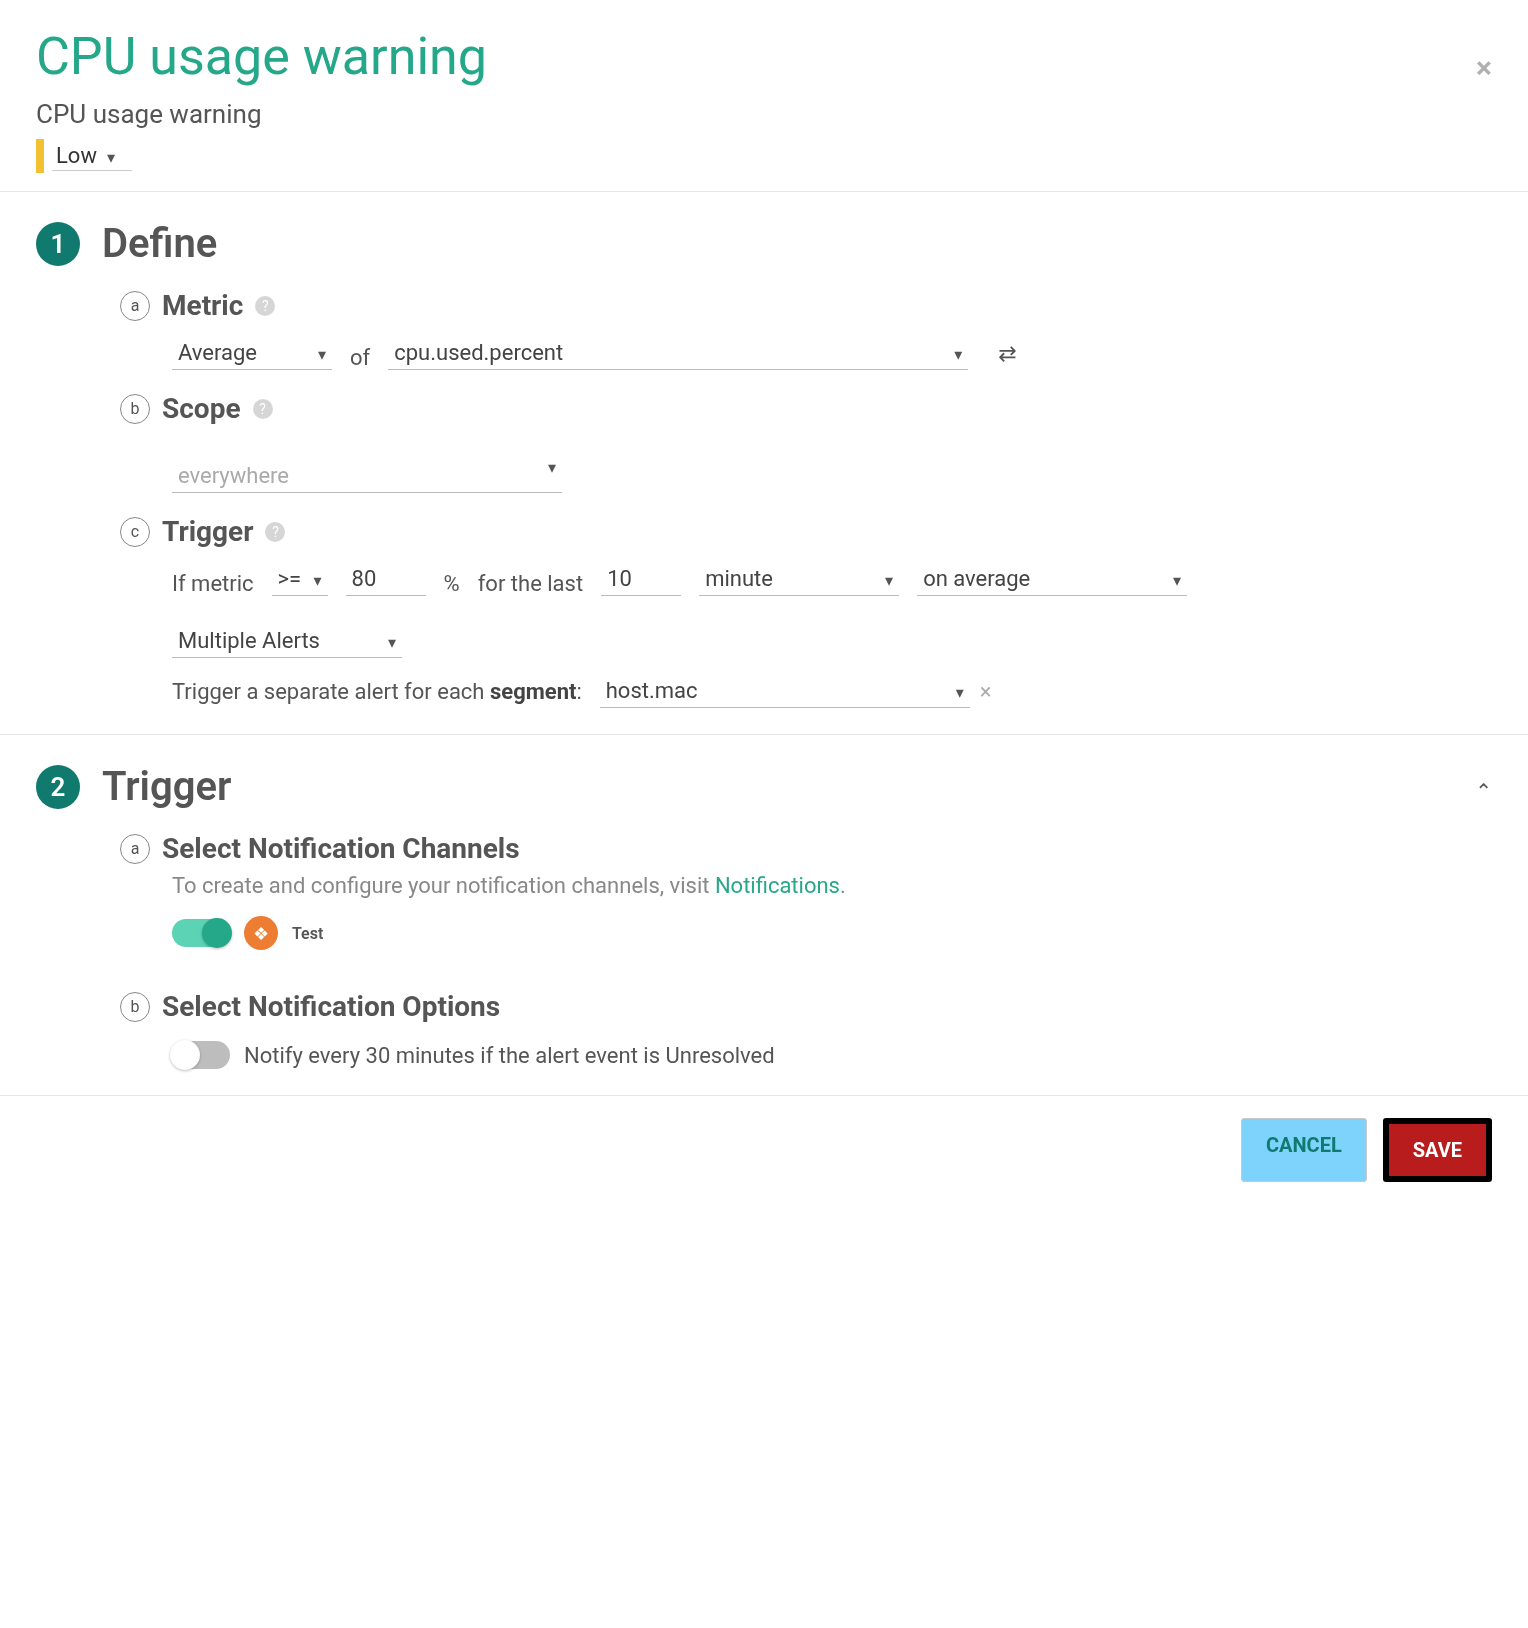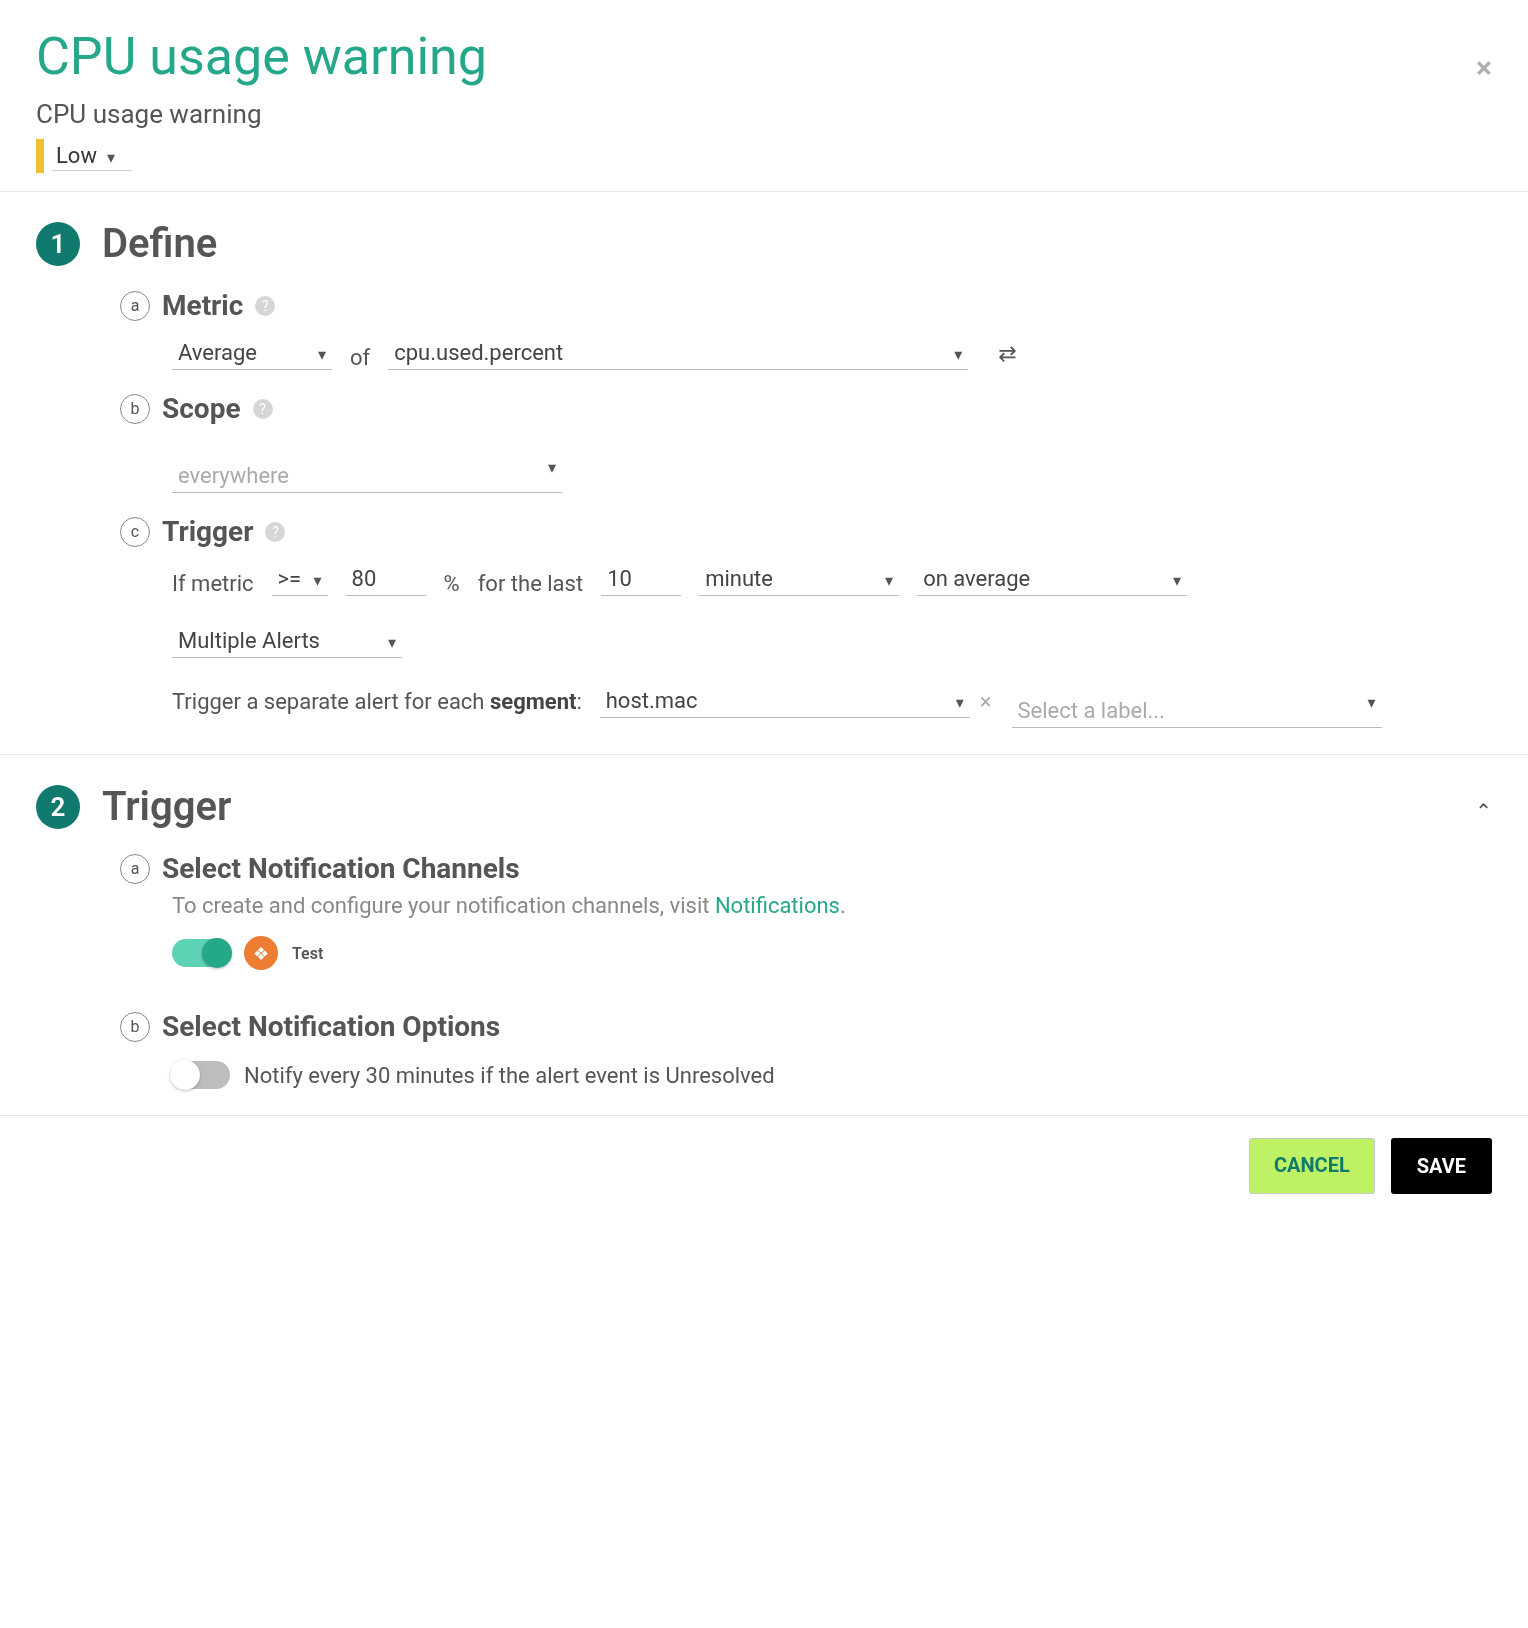--- a/index.html
+++ b/index.html
@@ -120,22 +120,22 @@
 .test-label { font-size: 16px; font-weight: 600; color: #555; }
 .opt-text { font-size: 22px; color: #555; }
 .footer {
   border-top: 1px solid #e5e5e5;
   padding: 22px 36px 50px;
   display: flex; justify-content: flex-end; gap: 16px;
 }
 .btn {
   padding: 14px 24px; font-size: 20px; font-weight: 700; border-radius: 3px; cursor: pointer;
 }
-.btn-cancel { background: #bef264; border: 1px solid #c8c8c8; color: #107a6e; }
-.btn-save { background: #000000; border: 2px solid #000000; color: #fff; }
+.btn-cancel { background: #7dd3fc; border: 1px solid #c8c8c8; color: #107a6e; }
+.btn-save { background: #b91c1c; border: 6px solid #000000; color: #fff; }
 .seg-label strong { font-weight: 700; color:#444; }
 </style>
 </head>
 <body>
 
 <div class="modal">
 
   <div class="header">
     <div class="close-x">×</div>
     <div class="title">CPU usage warning</div>
@@ -233,24 +233,20 @@
           <span>Trigger a separate alert for each </span><strong>segment</strong><span>:</span>
         </span>
         <div style="display:flex; flex-direction:row; gap:20px;">
           <div style="display:flex; align-items:center;">
             <div class="u-select w370">
               <span>host.mac</span>
               <span class="caret-down"></span>
             </div>
             <span class="x-remove">×</span>
           </div>
-          <div class="u-select w370">
-            <span class="u-placeholder">Select a label...</span>
-            <span class="caret-down"></span>
-          </div>
         </div>
       </div>
     </div>
   </div>
 
   <div class="hr"></div>
 
   <div class="section">
     <div class="chevron-up">⌃</div>
     <div class="step-row">

